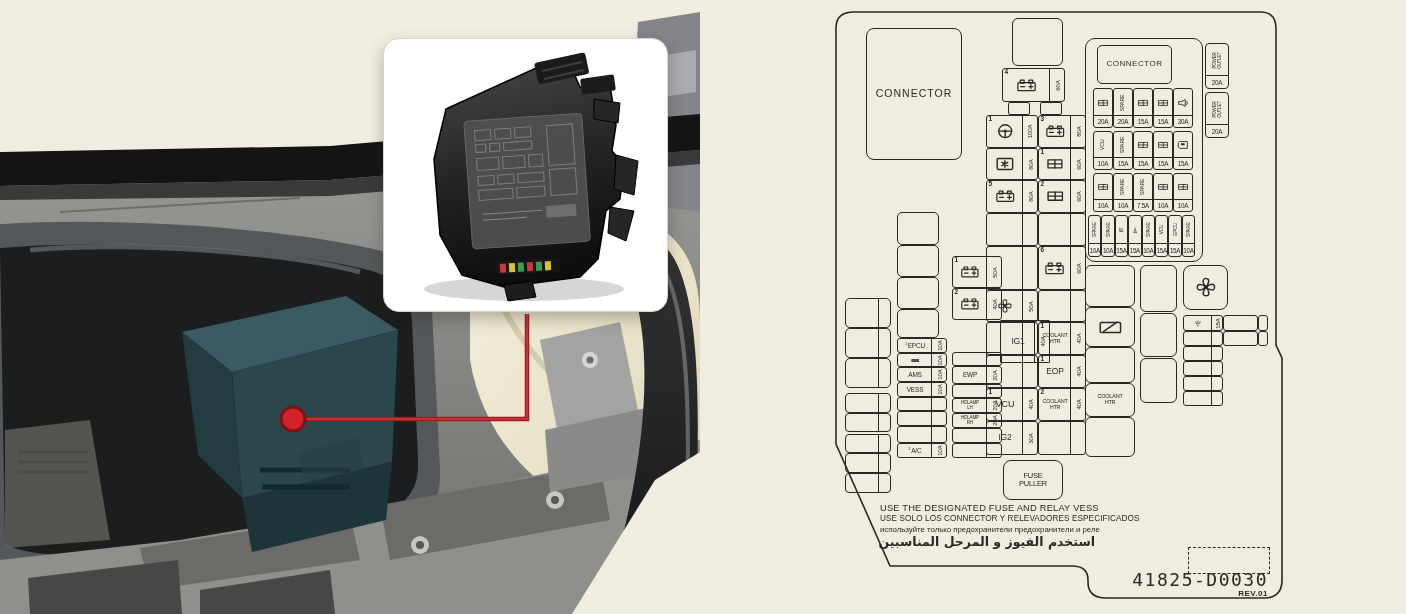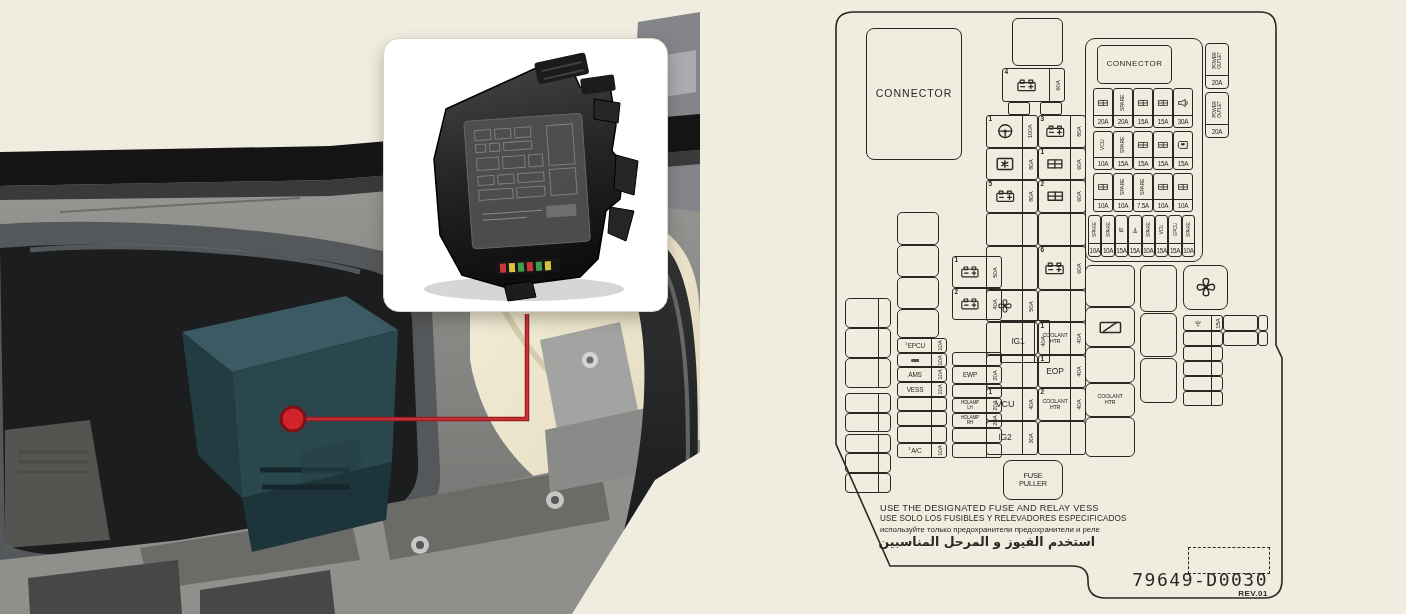--- a/index.html
+++ b/index.html
@@ -933,19 +933,19 @@
         <div class="strip-b" style="height: 12px;">20A</div>
         <div class="inner" style="bottom: 12px;">
           <span class="lb rot2" style="font-size: 4.5px;">POWER<br>OUTLET</span>
         </div>
       </div>
     </div>
 </div>
 
 <div id="warnings">
   <div class="w-en">USE THE DESIGNATED FUSE AND RELAY VESS</div>
-  <div class="w-es">USE SOLO LOS FUSIBLES Y RELEVADORES ESPECIFICADOS</div>
+  <div class="w-es">USE SOLO LOS CONNECTOR Y RELEVADORES ESPECIFICADOS</div>
   <div class="w-ru">используйте только предохранители предохранители и реле</div>
   <div class="w-ar">استخدم الفيوز و المرحل المناسبين</div>
 </div>
 <div id="stampbox"></div>
-<div id="partno">79649-D0030</div>
+<div id="partno">41825-D0030</div>
 <div id="rev">REV.01</div>
 
 </body></html>

